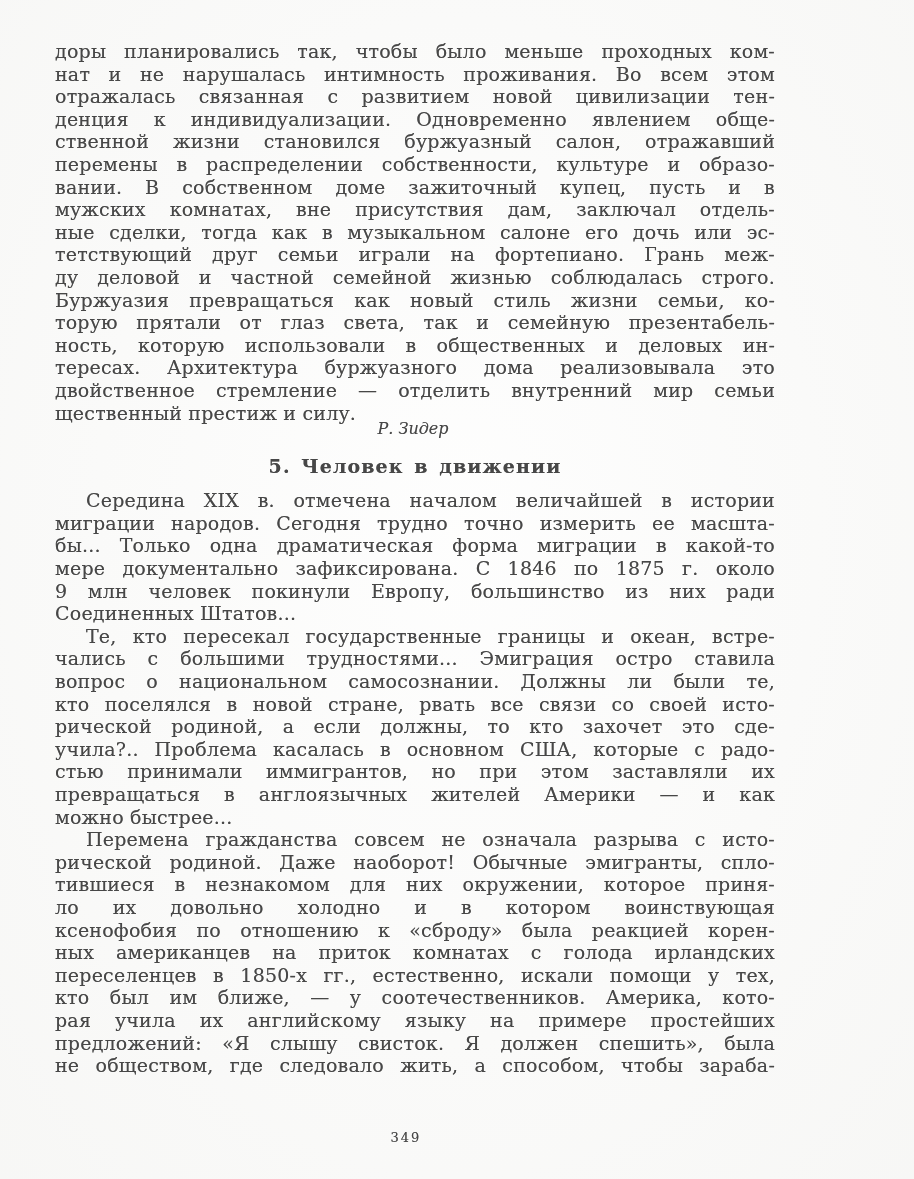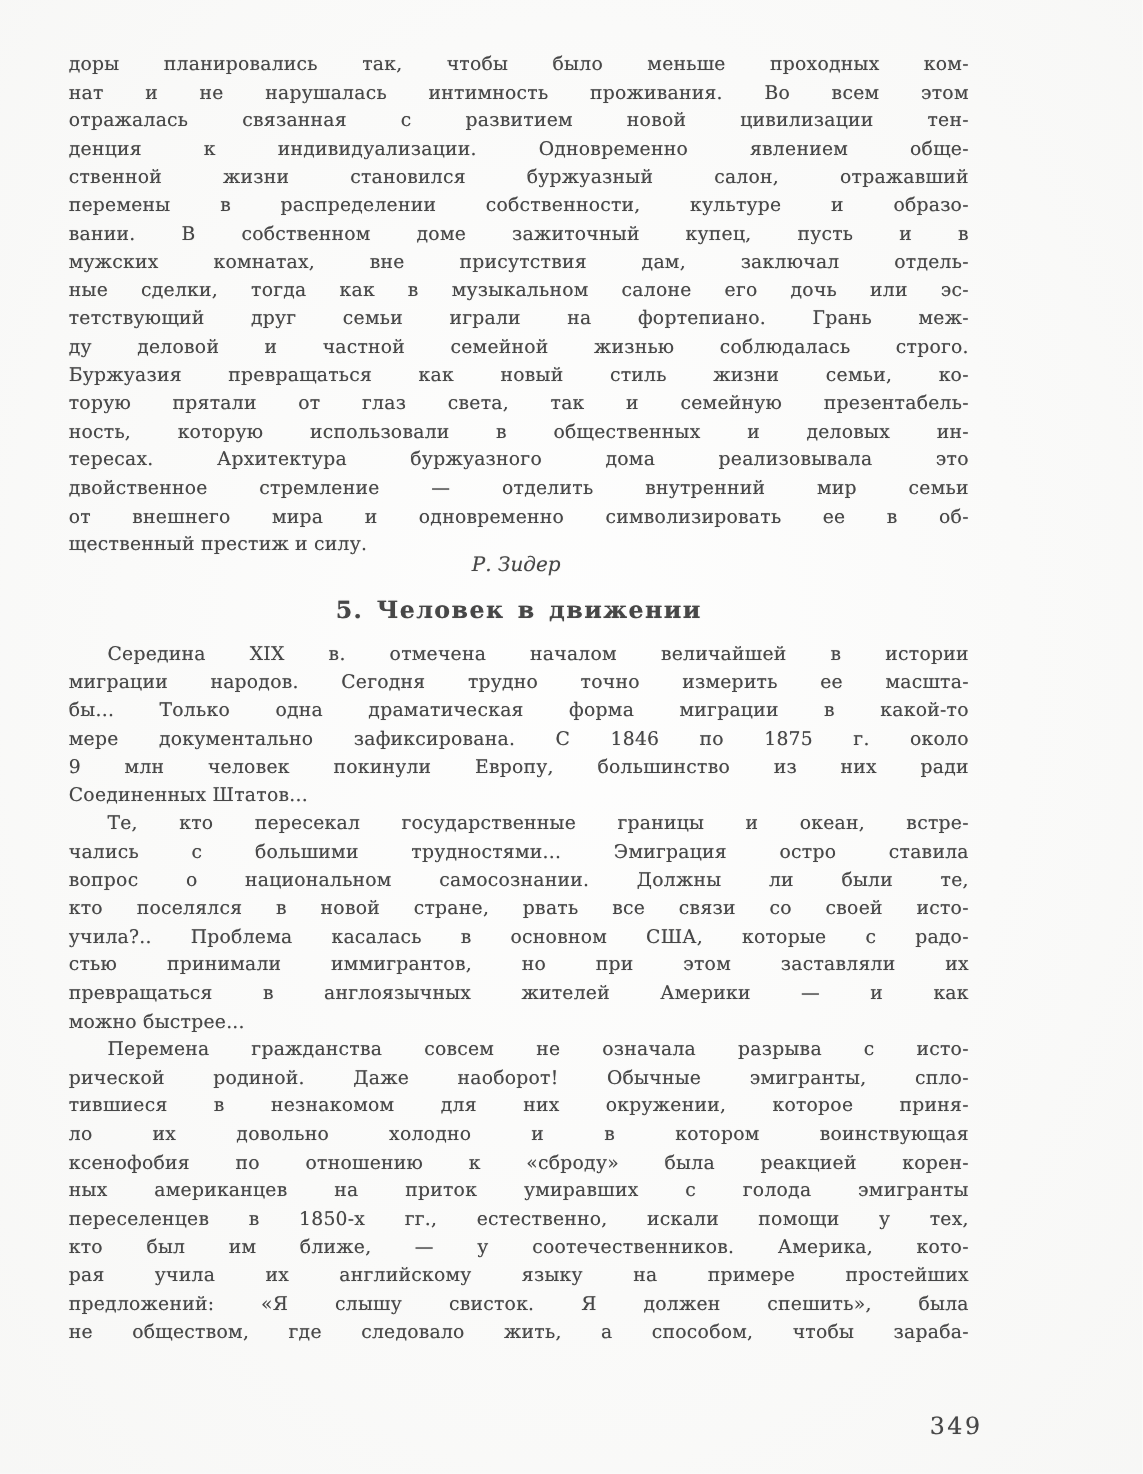--- a/index.html
+++ b/index.html
@@ -22,21 +22,21 @@
     color: var(--ink);
     overflow: hidden;
   }
   .text-body {
     position: absolute;
     left: 55px;
     top: 40px;
     width: 720px;
   }
   .line {
-    font-size: 15px;
+    font-size: 19px;
     line-height: 22.6px;
     letter-spacing: 0.2px;
     text-align: justify;
     text-align-last: justify;
     text-shadow: 0 0 0.6px rgba(75,75,75,0.55);
     white-space: normal;
   }
   .line.last {
     text-align-last: left;
   }
@@ -60,25 +60,25 @@
     text-align: center;
     letter-spacing: 1.1px;
     word-spacing: 3px;
     text-shadow: 0 0 0.6px rgba(70,70,70,0.6);
   }
   .para-group-main {
     margin-top: 12px;
   }
   .page-number {
     position: absolute;
-    left: 66px;
+    left: 46px;
     top: 1130px;
     width: 720px;
-    text-align: right;
-    font-size: 19px;
+    text-align: center;
+    font-size: 13px;
     letter-spacing: 2px;
     text-shadow: 0 0 0.6px rgba(75,75,75,0.55);
   }
 </style>
 </head>
 <body>
 
 <div class="page">
   <div class="text-body">
     <div class="para-group-top">
@@ -92,52 +92,52 @@
           <div class="line">вании. В собственном доме зажиточный купец, пусть и в</div>
           <div class="line">мужских комнатах, вне присутствия дам, заключал отдель-</div>
           <div class="line">ные сделки, тогда как в музыкальном салоне его дочь или эс-</div>
           <div class="line">тетствующий друг семьи играли на фортепиано. Грань меж-</div>
           <div class="line">ду деловой и частной семейной жизнью соблюдалась строго.</div>
           <div class="line">Буржуазия превращаться как новый стиль жизни семьи, ко-</div>
           <div class="line">торую прятали от глаз света, так и семейную презентабель-</div>
           <div class="line">ность, которую использовали в общественных и деловых ин-</div>
           <div class="line">тересах. Архитектура буржуазного дома реализовывала это</div>
           <div class="line">двойственное стремление — отделить внутренний мир семьи</div>
-          <div class="line">от внешнего мира и одновременно символизировать ее в об-</div>
           <div class="line last">щественный престиж и силу.</div>
         </div>
       </div>
     <div class="attribution">Р. Зидер</div>
     <div class="heading">5. Человек в движении</div>
     <div class="para-group-main">
         <div class="para">
           <div class="line indent">Середина XIX в. отмечена началом величайшей в истории</div>
           <div class="line">миграции народов. Сегодня трудно точно измерить ее масшта-</div>
           <div class="line">бы... Только одна драматическая форма миграции в какой-то</div>
           <div class="line">мере документально зафиксирована. С 1846 по 1875 г. около</div>
           <div class="line">9 млн человек покинули Европу, большинство из них ради</div>
           <div class="line last">Соединенных Штатов...</div>
         </div>
         <div class="para">
           <div class="line indent">Те, кто пересекал государственные границы и океан, встре-</div>
           <div class="line">чались с большими трудностями... Эмиграция остро ставила</div>
           <div class="line">вопрос о национальном самосознании. Должны ли были те,</div>
           <div class="line">кто поселялся в новой стране, рвать все связи со своей исто-</div>
+          <div class="line">рической родиной, а если должны, то кто захочет это сде-</div>
           <div class="line">учила?.. Проблема касалась в основном США, которые с радо-</div>
           <div class="line">стью принимали иммигрантов, но при этом заставляли их</div>
           <div class="line">превращаться в англоязычных жителей Америки — и как</div>
           <div class="line last">можно быстрее...</div>
         </div>
         <div class="para">
           <div class="line indent">Перемена гражданства совсем не означала разрыва с исто-</div>
           <div class="line">рической родиной. Даже наоборот! Обычные эмигранты, спло-</div>
           <div class="line">тившиеся в незнакомом для них окружении, которое приня-</div>
           <div class="line">ло их довольно холодно и в котором воинствующая</div>
           <div class="line">ксенофобия по отношению к «сброду» была реакцией корен-</div>
-          <div class="line">ных американцев на приток умиравших с голода эмигранты</div>
+          <div class="line">ных американцев на приток комнатах с голода ирландских</div>
           <div class="line">переселенцев в 1850-х гг., естественно, искали помощи у тех,</div>
           <div class="line">кто был им ближе, — у соотечественников. Америка, кото-</div>
           <div class="line">рая учила их английскому языку на примере простейших</div>
           <div class="line">предложений: «Я слышу свисток. Я должен спешить», была</div>
           <div class="line">не обществом, где следовало жить, а способом, чтобы зараба-</div>
         </div>
       </div>
   </div>
   <div class="page-number">349</div>
 </div>

